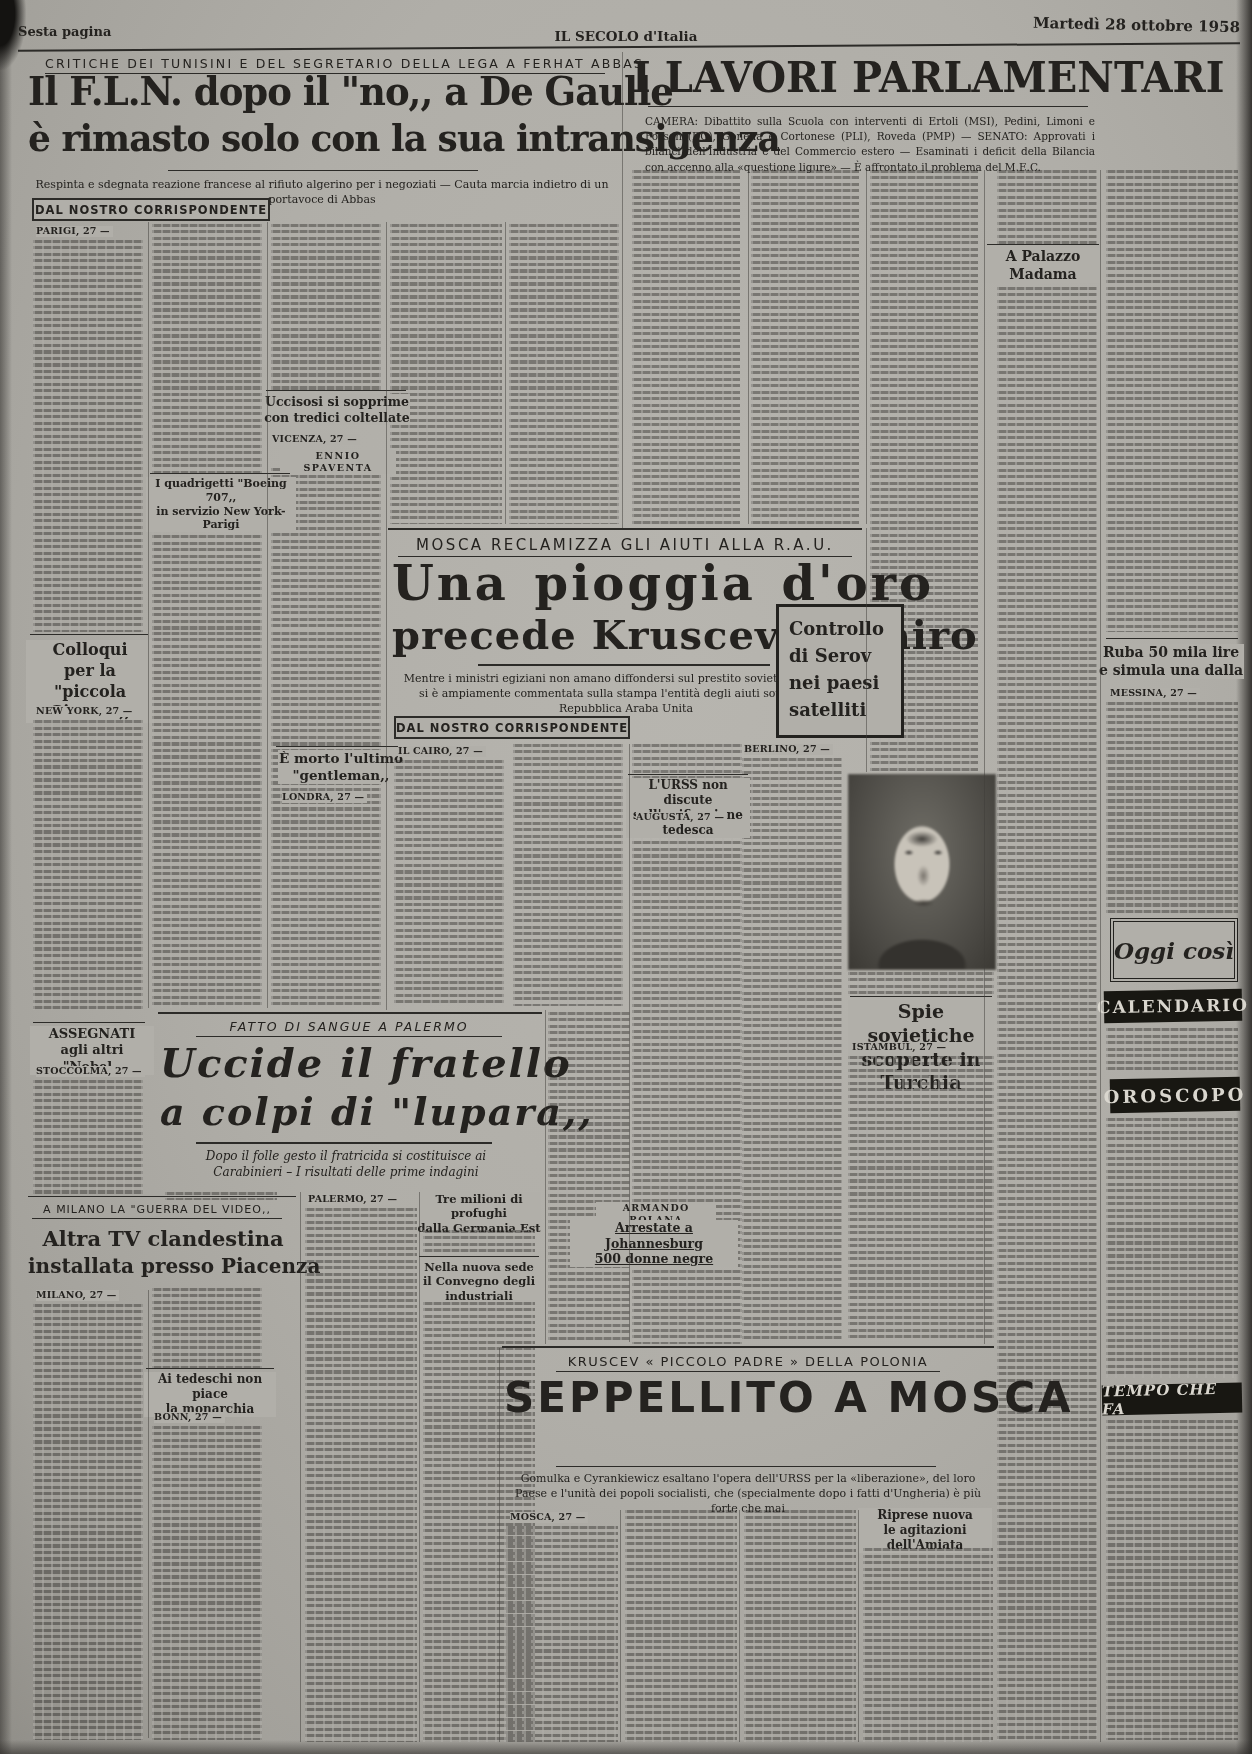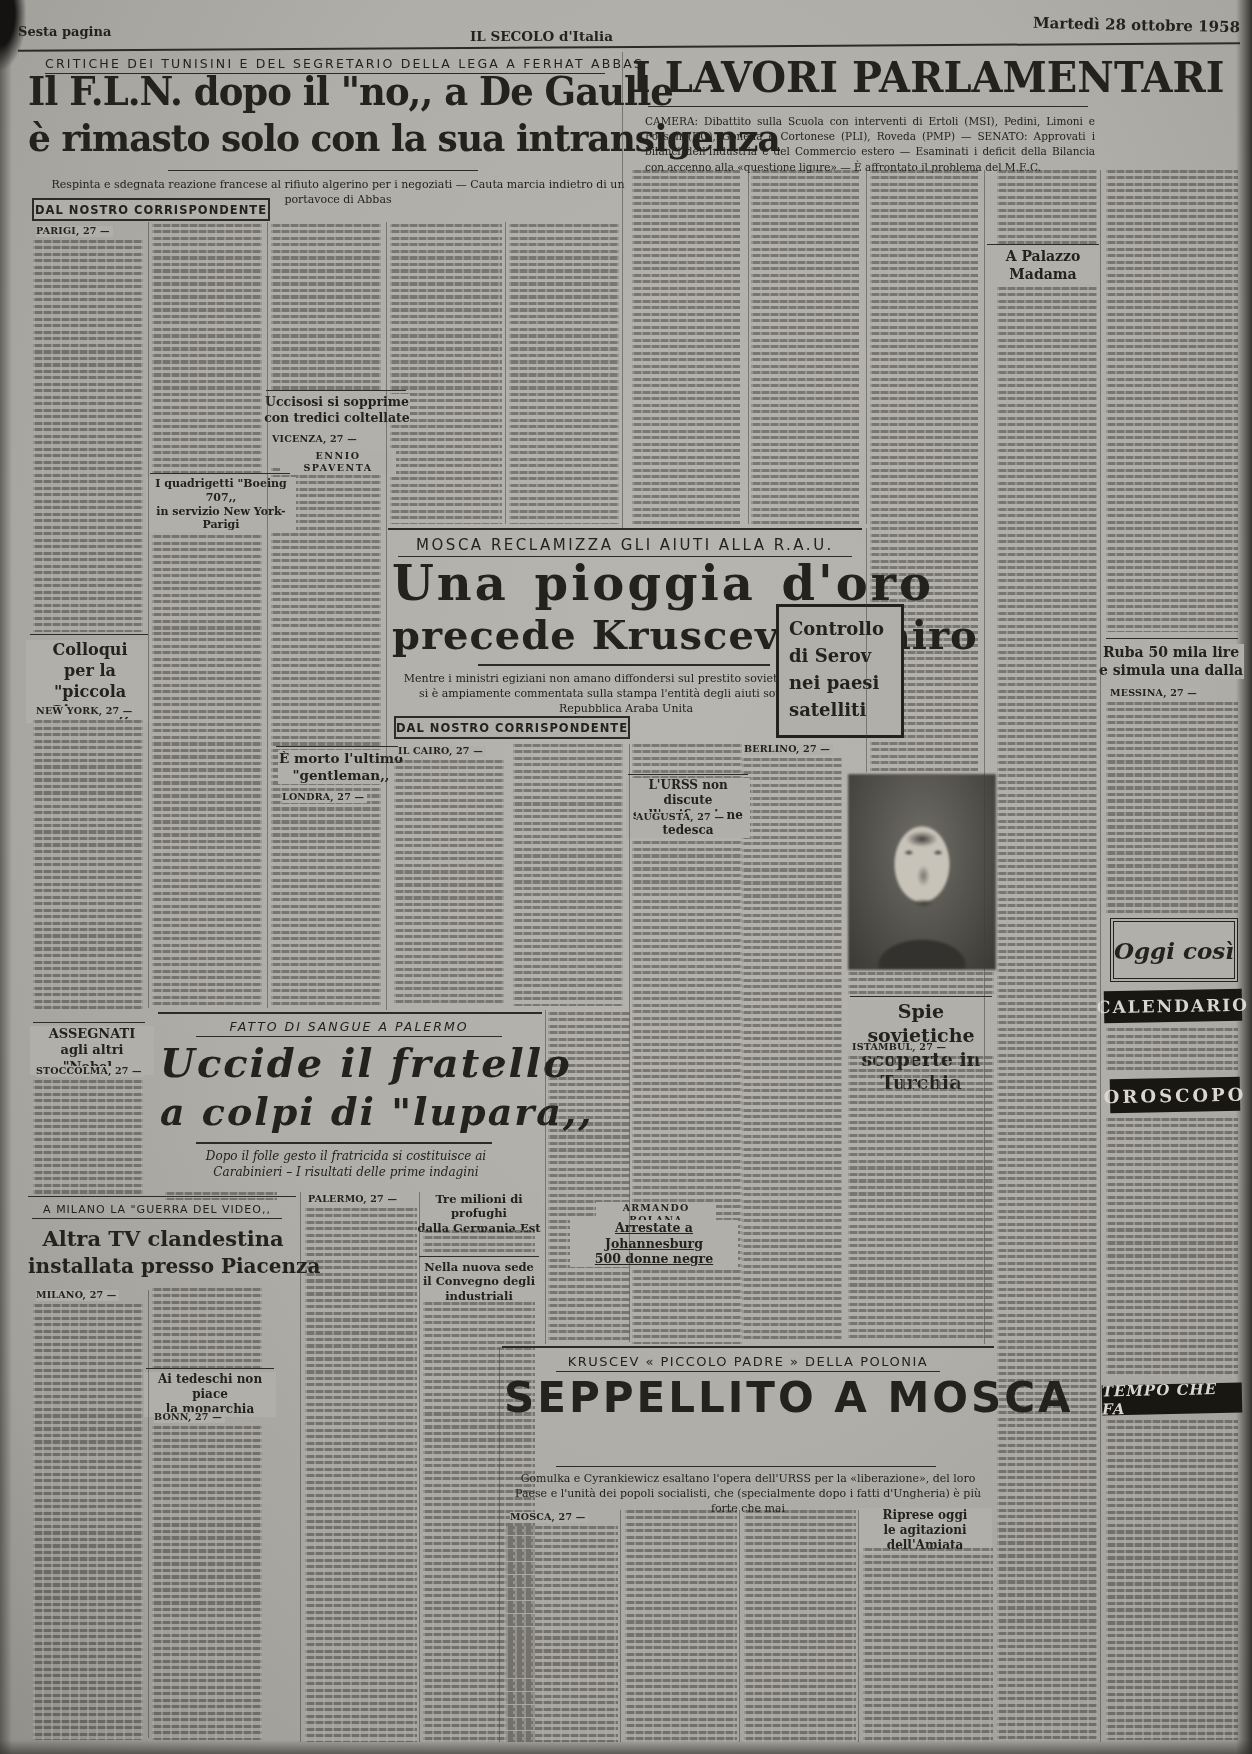--- a/index.html
+++ b/index.html
@@ -32,29 +32,29 @@
 <body>
 
 <div id="paper">
 
   <div class="edge" style="right:0;top:0;width:16px;height:1754px;background:linear-gradient(to right, rgba(40,38,35,0), #353330);"></div>
   <div class="edge" style="left:0;top:0;width:12px;height:1754px;background:linear-gradient(to right, rgba(45,43,40,.55), rgba(45,43,40,0));"></div>
   <div class="edge" style="left:0;bottom:0;width:1252px;height:14px;background:linear-gradient(to bottom, rgba(45,43,40,0), rgba(45,43,40,.6));"></div>
   <div class="edge" style="left:0;top:0;width:26px;height:70px;background:radial-gradient(ellipse at 0% 20%, #141311 40%, rgba(20,19,17,0) 72%);"></div>
 
   <div class="abs" style="left:18px;top:24px;font:bold 13px 'DejaVu Serif',serif;">Sesta pagina</div>
-  <div class="abs" style="left:470px;top:28px;width:312px;text-align:left;font:bold 13.5px 'DejaVu Serif',serif;">IL SECOLO d'Italia</div>
+  <div class="abs" style="left:470px;top:28px;width:312px;text-align:center;font:bold 13.5px 'DejaVu Serif',serif;">IL SECOLO d'Italia</div>
   <div class="abs" style="left:1030px;top:16px;width:210px;text-align:right;font:bold 15px 'DejaVu Serif',serif;transform:rotate(1.2deg);">Martedì 28 ottobre 1958</div>
   <div class="hr" style="left:18px;top:46px;width:1222px;transform:rotate(-0.35deg);"></div>
 
   <div class="k" style="left:45px;top:56px;width:560px;font-size:12.5px;letter-spacing:2.2px;">CRITICHE DEI TUNISINI E DEL SEGRETARIO DELLA LEGA A FERHAT ABBAS</div>
   <div class="hl" style="left:28px;top:72px;width:588px;font-size:37px;transform:scaleY(1.06);letter-spacing:-1px;">Il F.L.N. dopo il "no,, a De Gaulle</div>
   <div class="hl" style="left:28px;top:119px;width:588px;font-size:36px;transform:scaleY(1.06);letter-spacing:-1px;">è rimasto solo con la sua intransigenza</div>
   <div class="hr" style="left:168px;top:170px;width:310px;height:1px;"></div>
-  <div class="deck" style="left:48px;top:178px;width:580px;font-size:11px;">Respinta e sdegnata reazione francese al rifiuto algerino per i negoziati — Cauta marcia indietro di un portavoce di Abbas</div>
+  <div class="deck" style="left:32px;top:178px;width:580px;font-size:11px;">Respinta e sdegnata reazione francese al rifiuto algerino per i negoziati — Cauta marcia indietro di un portavoce di Abbas</div>
   <div class="corr" style="left:32px;top:198px;width:234px;">DAL NOSTRO CORRISPONDENTE</div>
 
   <div class="lead" style="left:36px;top:226px;">PARIGI, 27 —</div>
   <div class="greek" style="left:33px;top:240px;width:110px;height:392px;"></div>
   <div class="greek" style="left:152px;top:224px;width:110px;height:250px;"></div>
   <div class="greek" style="left:152px;top:516px;width:110px;height:116px;"></div>
   <div class="greek" style="left:271px;top:224px;width:110px;height:168px;"></div>
   <div class="greek" style="left:271px;top:468px;width:110px;height:162px;"></div>
   <div class="greek" style="left:271px;top:632px;width:110px;height:376px;"></div>
   <div class="greek" style="left:390px;top:224px;width:112px;height:300px;"></div>
@@ -210,21 +210,21 @@
   <div class="k" style="left:556px;top:1354px;width:384px;font-size:13px;letter-spacing:1.5px;">KRUSCEV « PICCOLO PADRE » DELLA POLONIA</div>
   <div class="hl" style="left:504px;top:1376px;width:488px;font-size:42px;font-family:'DejaVu Sans',sans-serif;letter-spacing:3px;">SEPPELLITO A MOSCA</div>
   <div class="hr" style="left:556px;top:1466px;width:380px;height:1px;"></div>
   <div class="deck" style="left:508px;top:1472px;width:480px;font-size:11px;">Gomulka e Cyrankiewicz esaltano l'opera dell'URSS per la «liberazione», del loro Paese e l'unità dei popoli socialisti, che (specialmente dopo i fatti d'Ungheria) è più forte che mai</div>
 
   <div class="lead" style="left:510px;top:1512px;">MOSCA, 27 —</div>
   <div class="greek" style="left:506px;top:1526px;width:112px;height:216px;"></div>
   <div class="greek" style="left:625px;top:1510px;width:112px;height:232px;"></div>
   <div class="greek" style="left:744px;top:1510px;width:112px;height:232px;"></div>
   <div class="sub" style="left:858px;top:1508px;width:134px;font-size:12px;">
-    <div>Riprese oggi</div>
+    <div>Riprese nuova</div>
     <div>le agitazioni dell'Amiata</div>
   </div>
   <div class="greek" style="left:863px;top:1548px;width:130px;height:194px;"></div>
 
   <div class="hr" style="left:1106px;top:638px;width:132px;height:1px;"></div>
   <div class="sub" style="left:1098px;top:644px;width:146px;font-size:14px;">
     <div>Ruba 50 mila lire</div>
     <div>e simula una dalla</div>
   </div>
   <div class="lead" style="left:1110px;top:688px;">MESSINA, 27 —</div>

